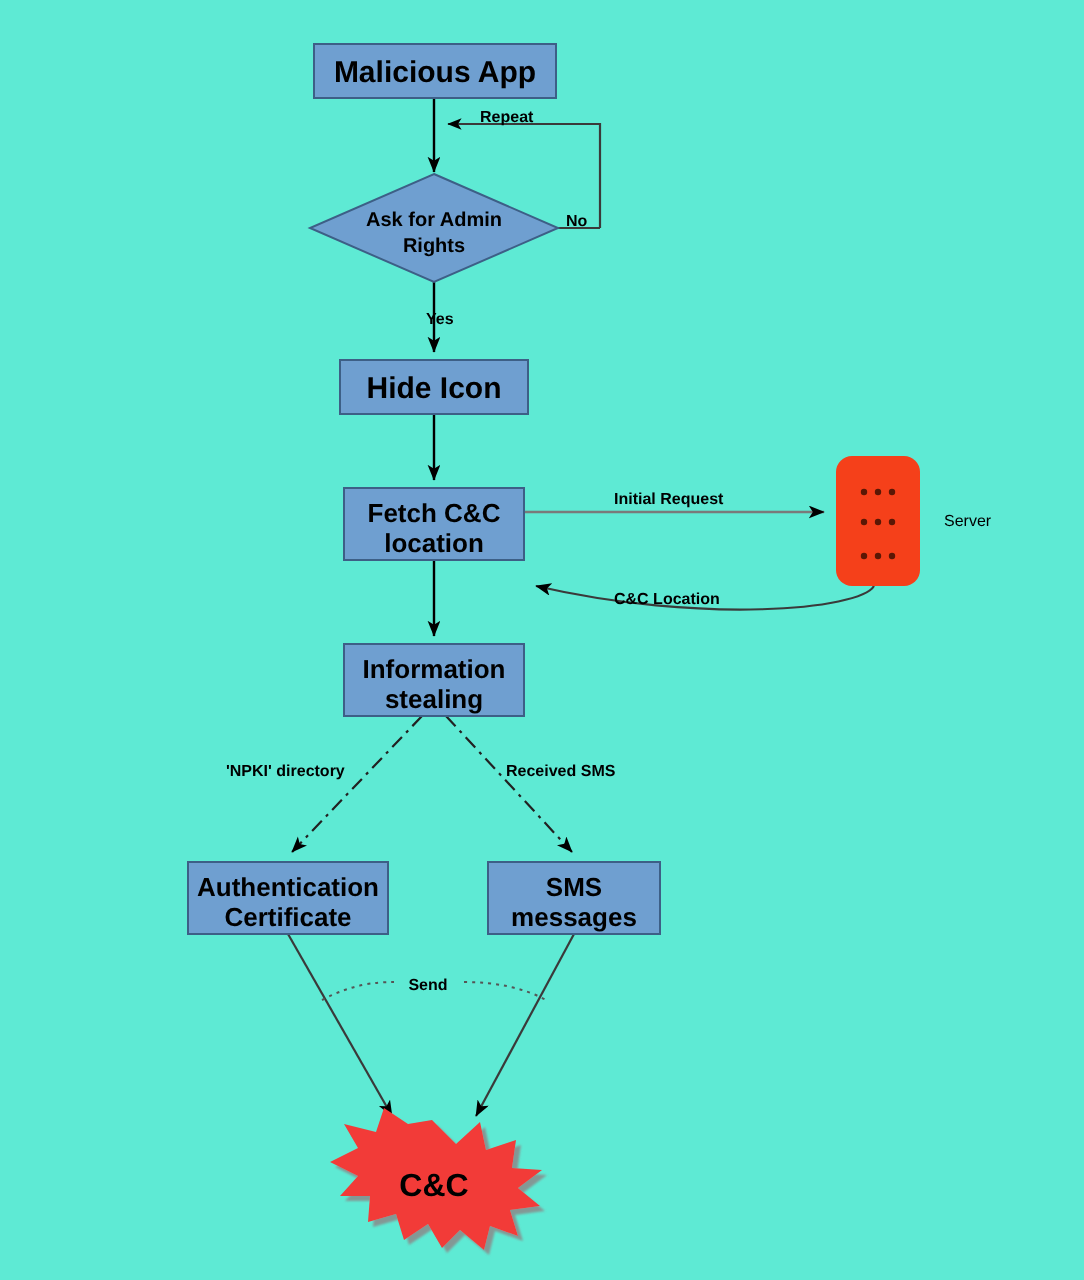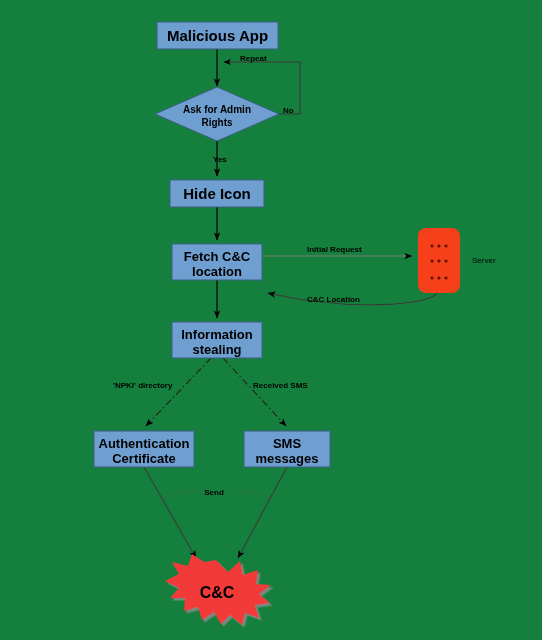--- a/index.html
+++ b/index.html
@@ -7,21 +7,21 @@
     padding: 0;
     background: #ffffff;
   }
   body {
     font-family: "Liberation Sans", sans-serif;
   }
   #canvas {
     position: relative;
     width: 542px;
     height: 640px;
-    background: #15803d;
+    background: #5eead4;
     overflow: hidden;
   }
   #flow-svg {
     position: absolute;
     left: 0;
     top: 0;
     width: 542px;
     height: 640px;
   }
   .node-label {

